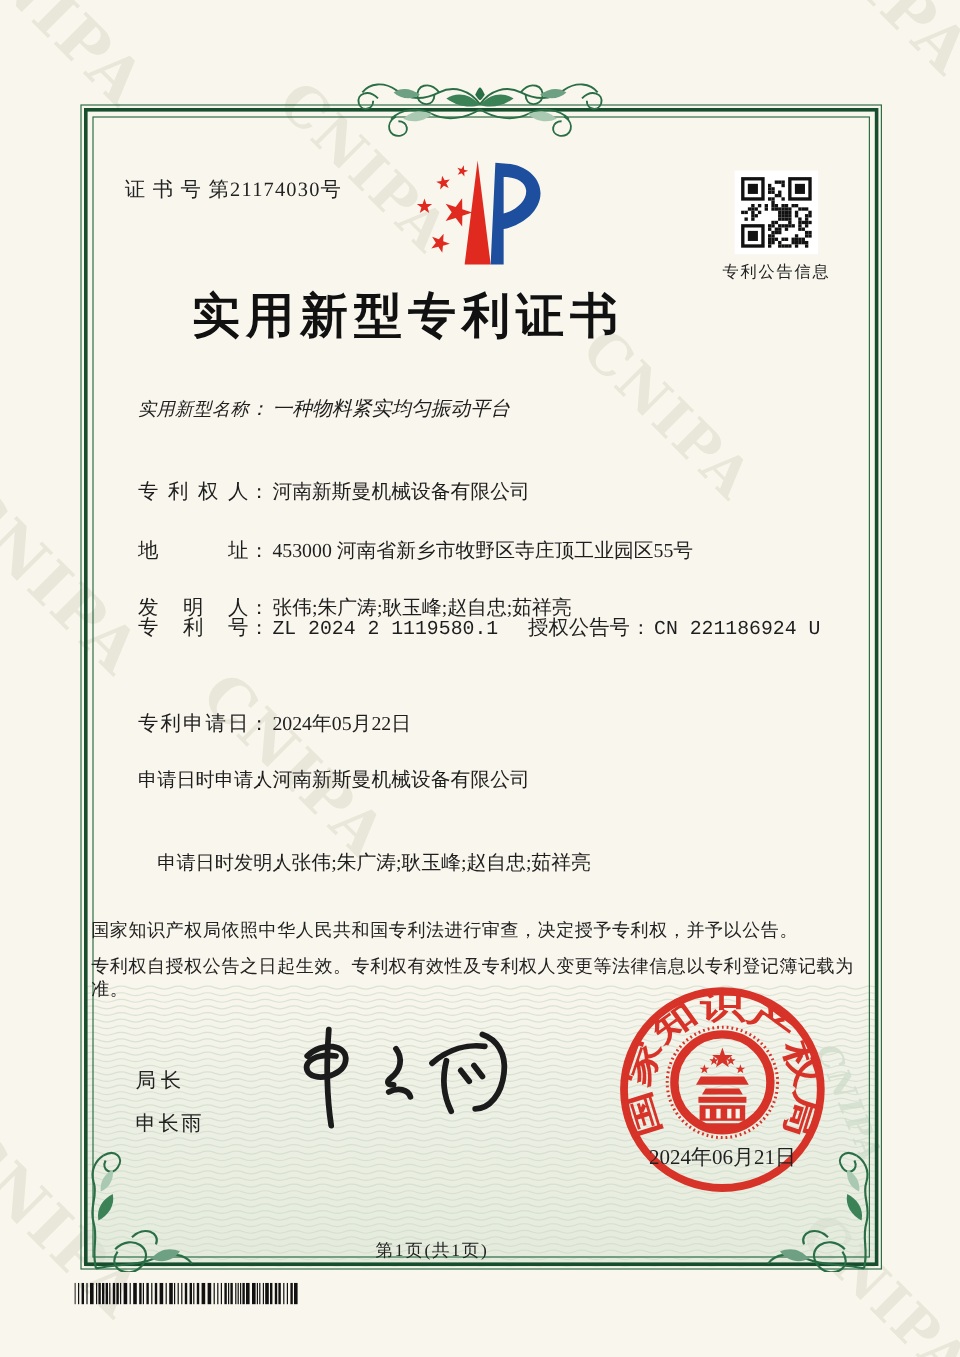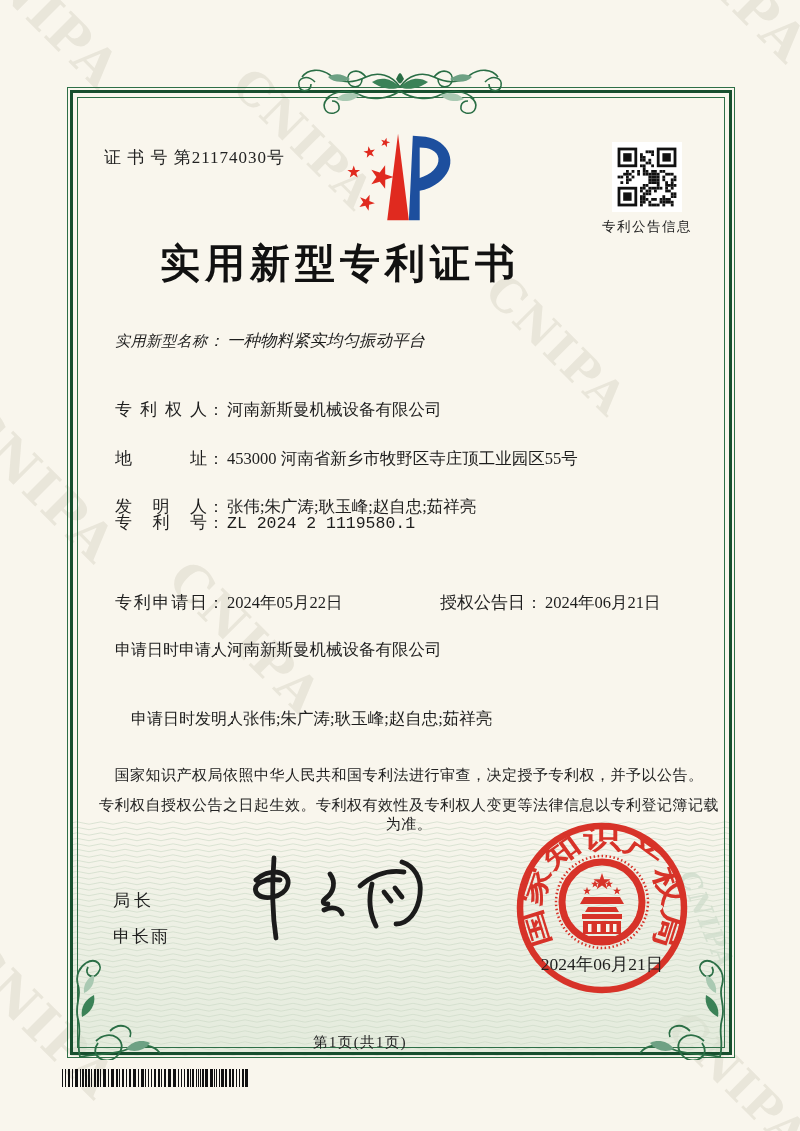--- a/index.html
+++ b/index.html
@@ -21,22 +21,22 @@
   .title{left:0;top:236px;width:680px;text-align:center;font-size:40px;font-weight:bold;
          letter-spacing:5px;color:#111;z-index:3;}
   .qrlabel{left:592px;top:218px;width:110px;text-align:center;font-size:13.5px;color:#222;
            letter-spacing:1.5px;z-index:3;}
   .row{position:absolute;left:115px;right:70px;white-space:nowrap;z-index:3;color:#1e1e1e;}
   .lbl{display:inline-block;width:92px;text-align:justify;text-align-last:justify;}
   .fs15{font-size:15px;} .fs17{font-size:17px;} .fs13{font-size:16px;}
   .colon{font-size:16px;padding:0 3px 0 1px;}
   .val{font-size:16.5px;}
   .rcol{position:absolute;left:325px;top:0;}
-  .stmt{position:absolute;left:76px;right:76px;text-align:center;font-size:15px;color:#222;
-        letter-spacing:0.5px;z-index:3;margin-left:18px;}
+  .stmt{position:absolute;left:76px;right:76px;text-align:left;font-size:15px;color:#222;
+        letter-spacing:0.5px;z-index:3;}
   .dirt{left:113px;top:889px;font-size:17px;font-family:"Liberation Sans","DejaVu Sans",sans-serif;
         color:#222;letter-spacing:4px;z-index:3;}
   .dirn{left:113px;top:925px;font-size:17px;font-family:"Liberation Sans","DejaVu Sans",sans-serif;
         color:#222;letter-spacing:2px;z-index:3;}
   .footer{left:0;top:1033px;width:720px;text-align:center;font-size:14.5px;color:#222;
           letter-spacing:1.5px;z-index:3;}
   .z3{z-index:3;} .z4{z-index:4;} .z2{z-index:2;}
   svg{display:block;}
 </style>
 </head>
@@ -264,24 +264,24 @@
   <span class="lbl fs17">专利权人</span><span class="colon">：</span><span class="val">河南新斯曼机械设备有限公司</span>
 </div>
 <div class="row" style="top:447px;">
   <span class="lbl fs17">地址</span><span class="colon">：</span><span class="val">453000 河南省新乡市牧野区寺庄顶工业园区55号</span>
 </div>
 <div class="row" style="top:495px;">
   <span class="lbl fs17">发明人</span><span class="colon">：</span><span class="val">张伟;朱广涛;耿玉峰;赵自忠;茹祥亮</span>
 </div>
 <div class="row" style="top:511px;font-family:Liberation Mono, monospace;">
   <span class="lbl fs17">专利号</span><span class="colon">：</span><span class="val">ZL 2024 2 1119580.1</span>
+  <span class="rcol"><span class="fs17">授权公告号</span><span class="colon">：</span><span class="val">CN 221186924 U</span></span>
 </div>
 <div class="row" style="top:591px;">
   <span class="lbl fs17">专利申请日</span><span class="colon">：</span><span class="val">2024年05月22日</span>
-  <span class="rcol"><span class="fs17">授权公告日</span><span class="colon">：</span><span class="val">2024年06月21日</span></span>
 </div>
 <div class="row" style="top:639px;">
   <span class="lbl fs13">申请日时申请人</span><span class="colon">：</span><span class="val">河南新斯曼机械设备有限公司</span>
 </div>
 <div class="row" style="top:708px;margin-left:16px;">
   <span class="lbl fs13">申请日时发明人</span><span class="colon">：</span><span class="val">张伟;朱广涛;耿玉峰;赵自忠;茹祥亮</span>
 </div>
 
 <div class="stmt" style="top:766px;">国家知识产权局依照中华人民共和国专利法进行审查，决定授予专利权，并予以公告。</div>
 <div class="stmt" style="top:796px;">专利权自授权公告之日起生效。专利权有效性及专利权人变更等法律信息以专利登记簿记载为准。</div>

